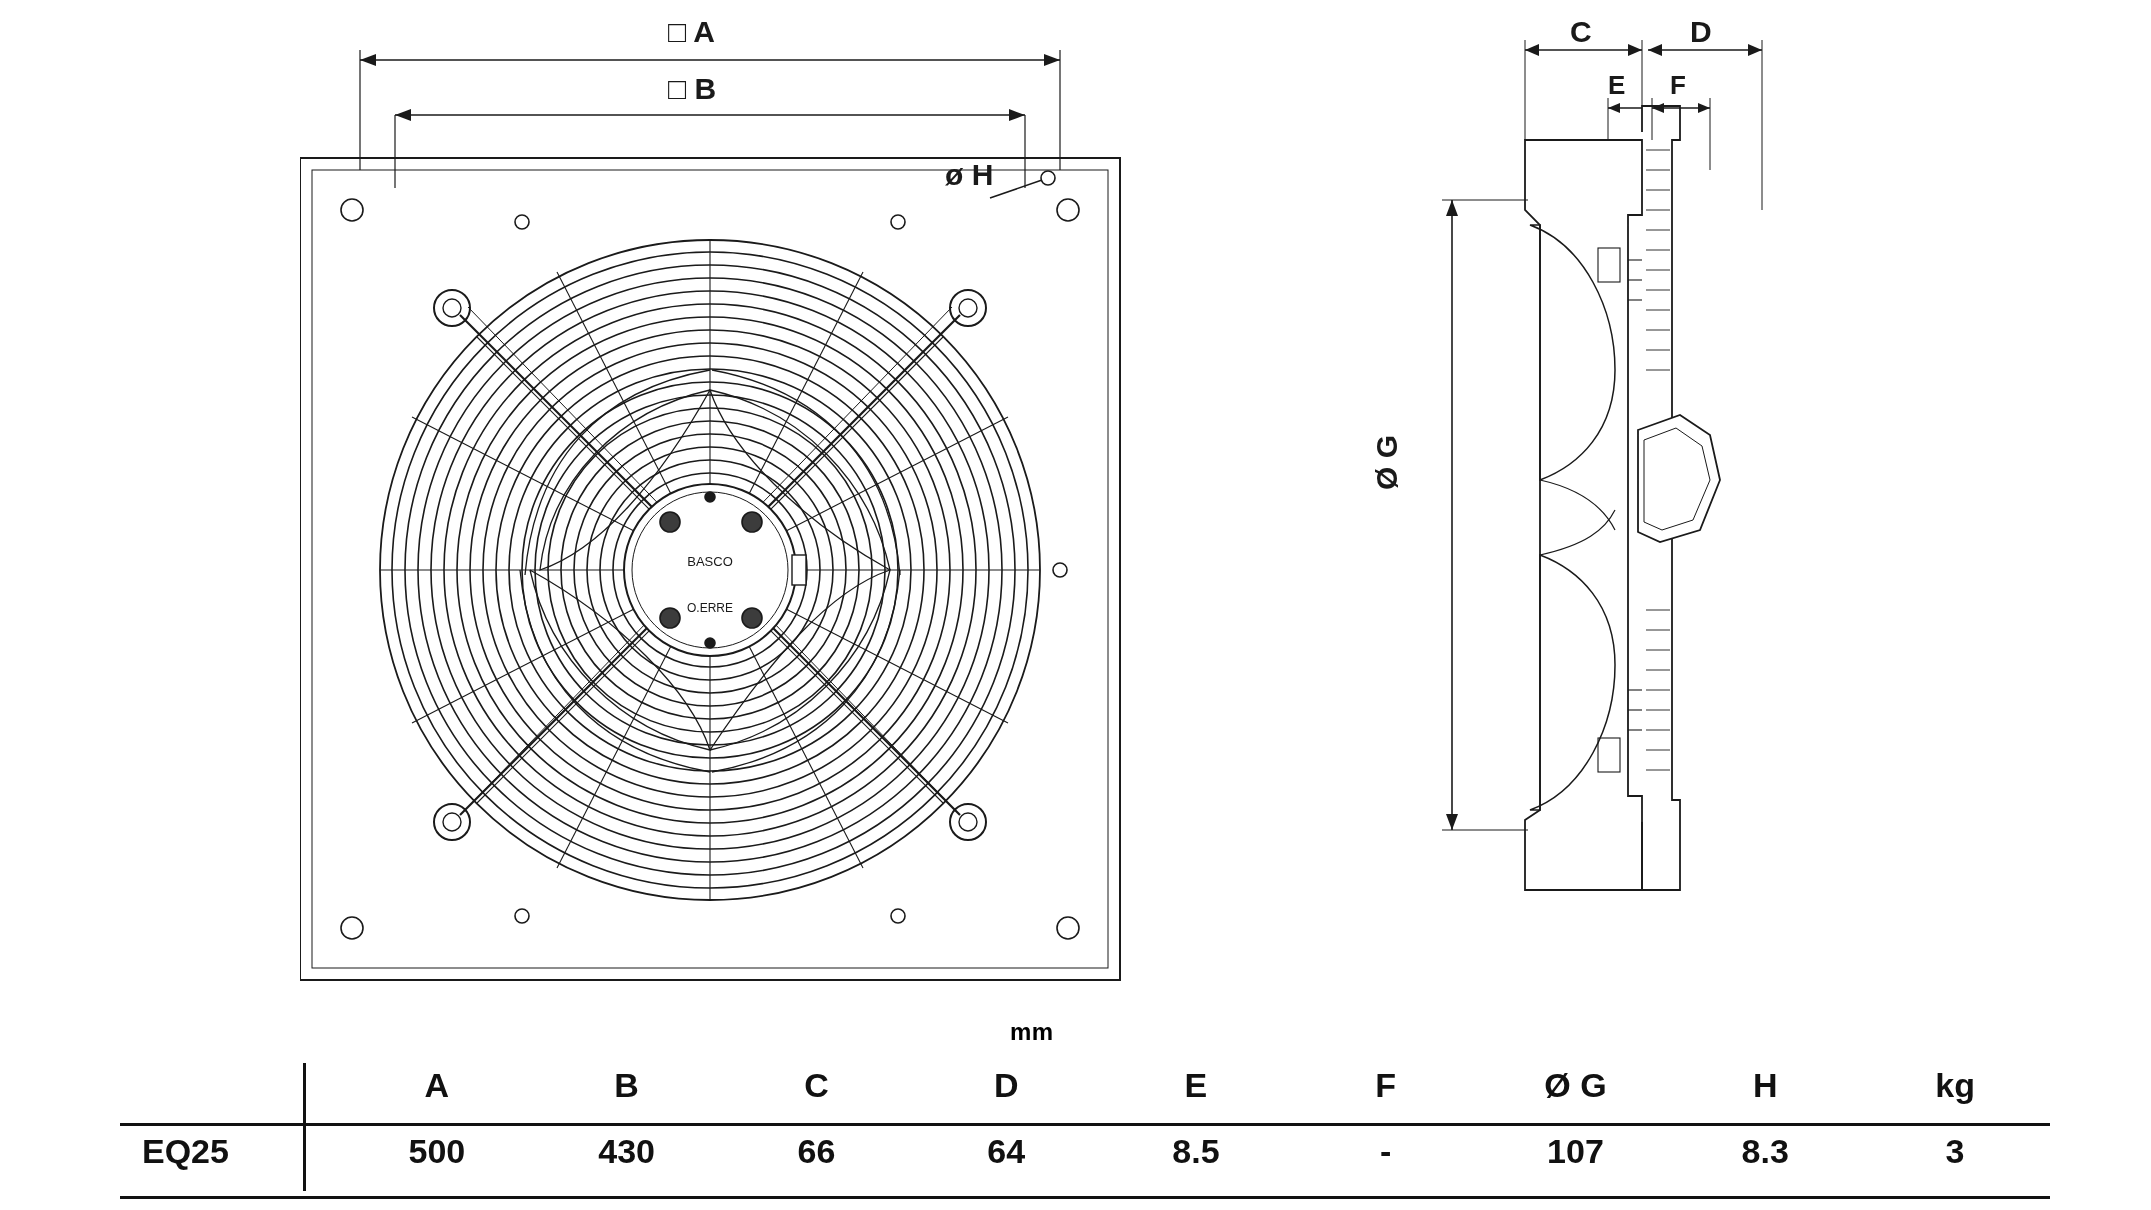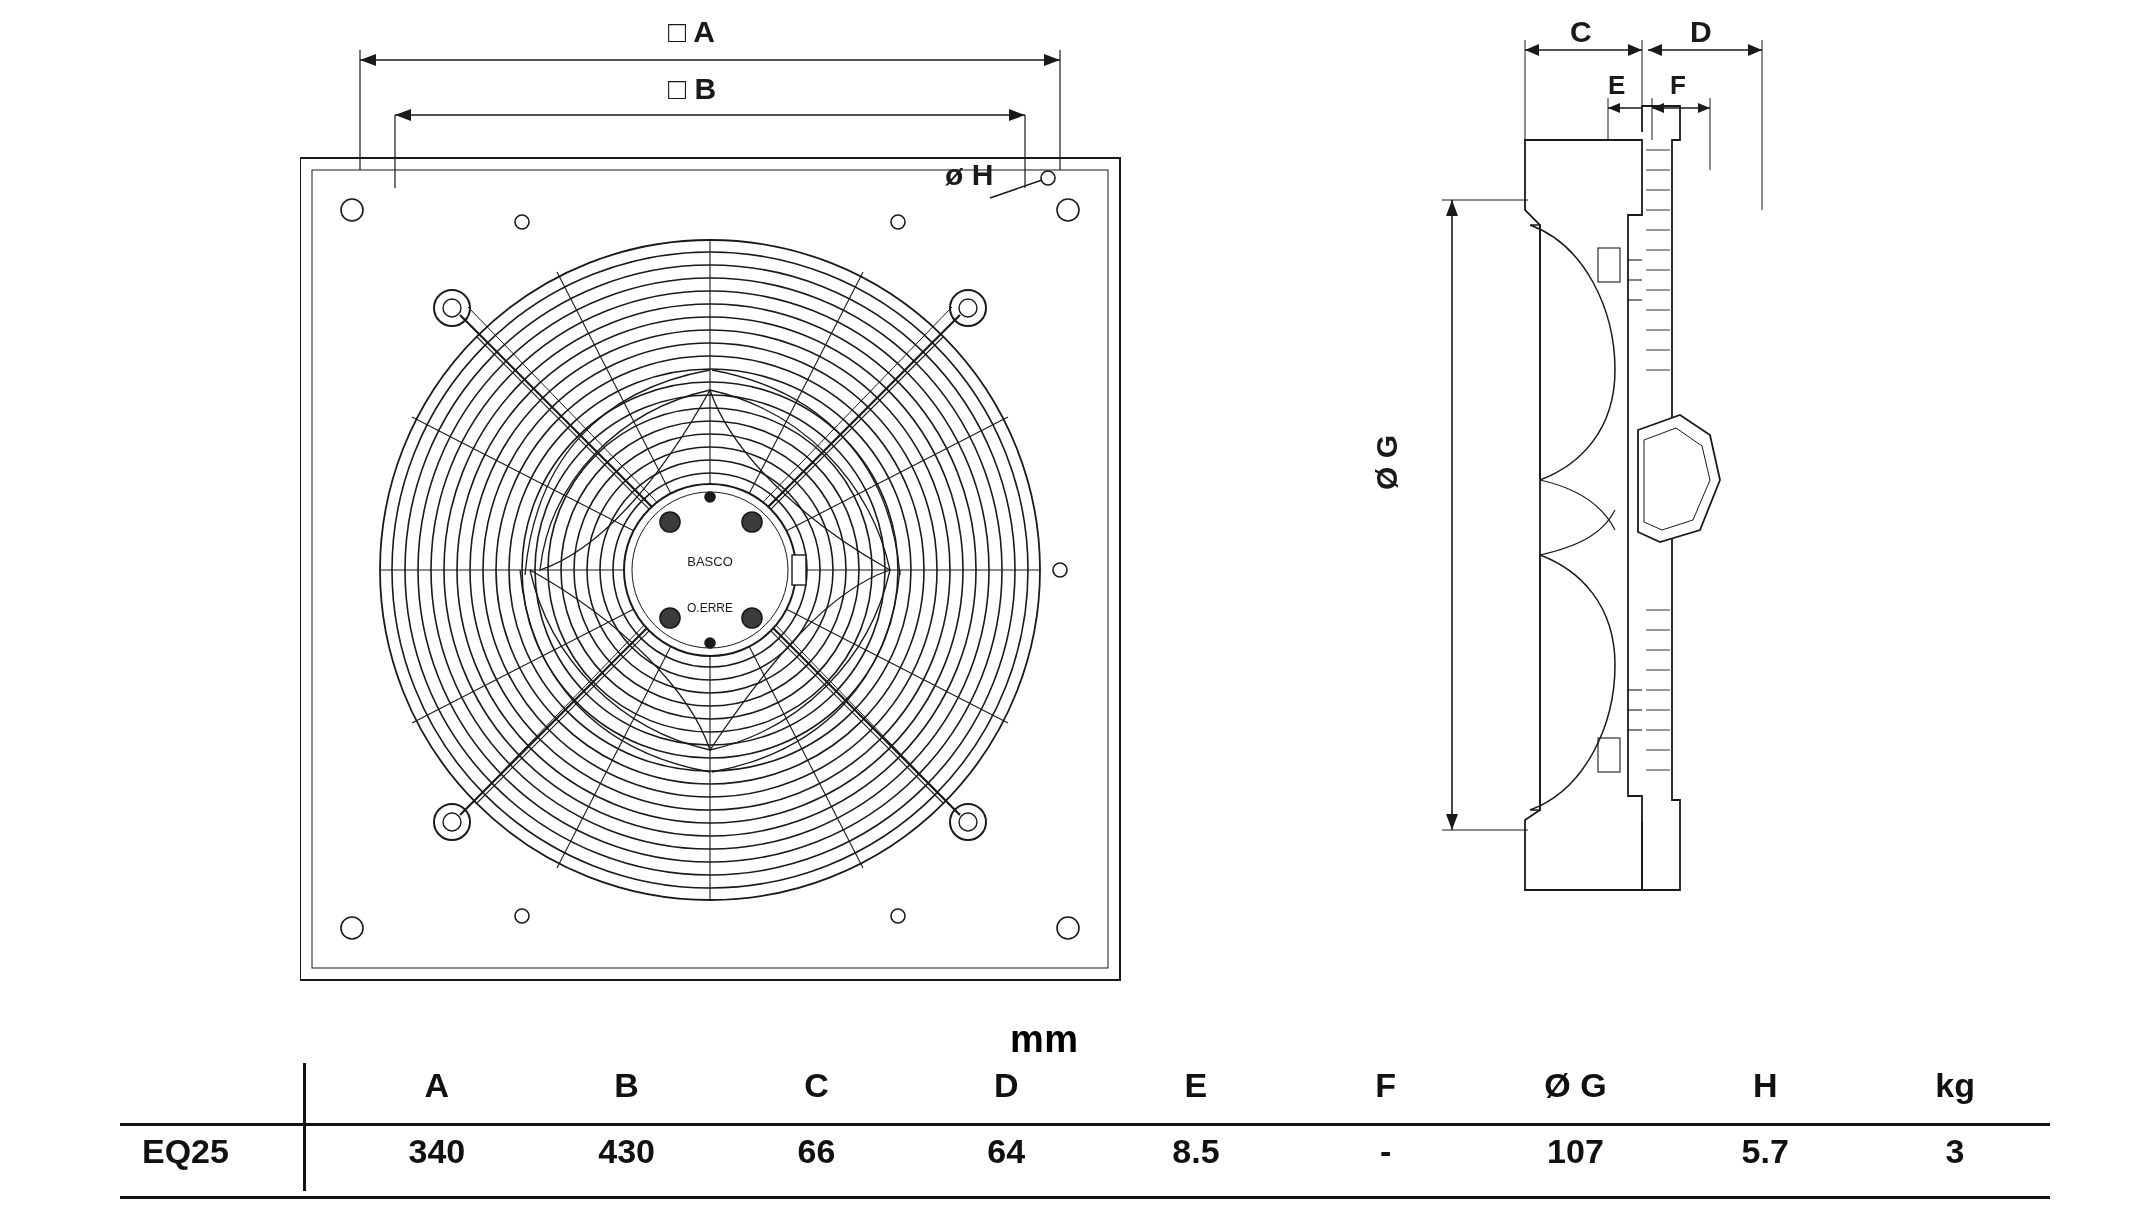--- a/index.html
+++ b/index.html
@@ -46,21 +46,21 @@
   #spec-table {
     position: absolute;
     left: 120px;
     top: 1060px;
     width: 1930px;
   }
   #mm-label {
     position: absolute;
     left: 1010px;
     top: 1018px;
-    font-size: 38px;
+    font-size: 24px;
     font-weight: 700;
     letter-spacing: 0.5px;
   }
   table.spec {
     border-collapse: collapse;
     width: 100%;
     table-layout: fixed;
   }
   table.spec th, table.spec td {
     font-size: 34px;
@@ -321,28 +321,28 @@
           <th>E</th>
           <th>F</th>
           <th>Ø G</th>
           <th>H</th>
           <th>kg</th>
         </tr>
       </thead>
       <tbody>
         <tr class="data">
           <td class="rowhead">EQ25</td>
-          <td>340</td>
+          <td>500</td>
           <td>430</td>
           <td>66</td>
           <td>64</td>
           <td>8.5</td>
           <td>-</td>
           <td>107</td>
-          <td>5.7</td>
+          <td>8.3</td>
           <td>3</td>
         </tr>
       </tbody>
     </table>
   </div>
   <div class="divider-v"></div>
   <div class="divider-h-bottom"></div>
 
 </div>
 

